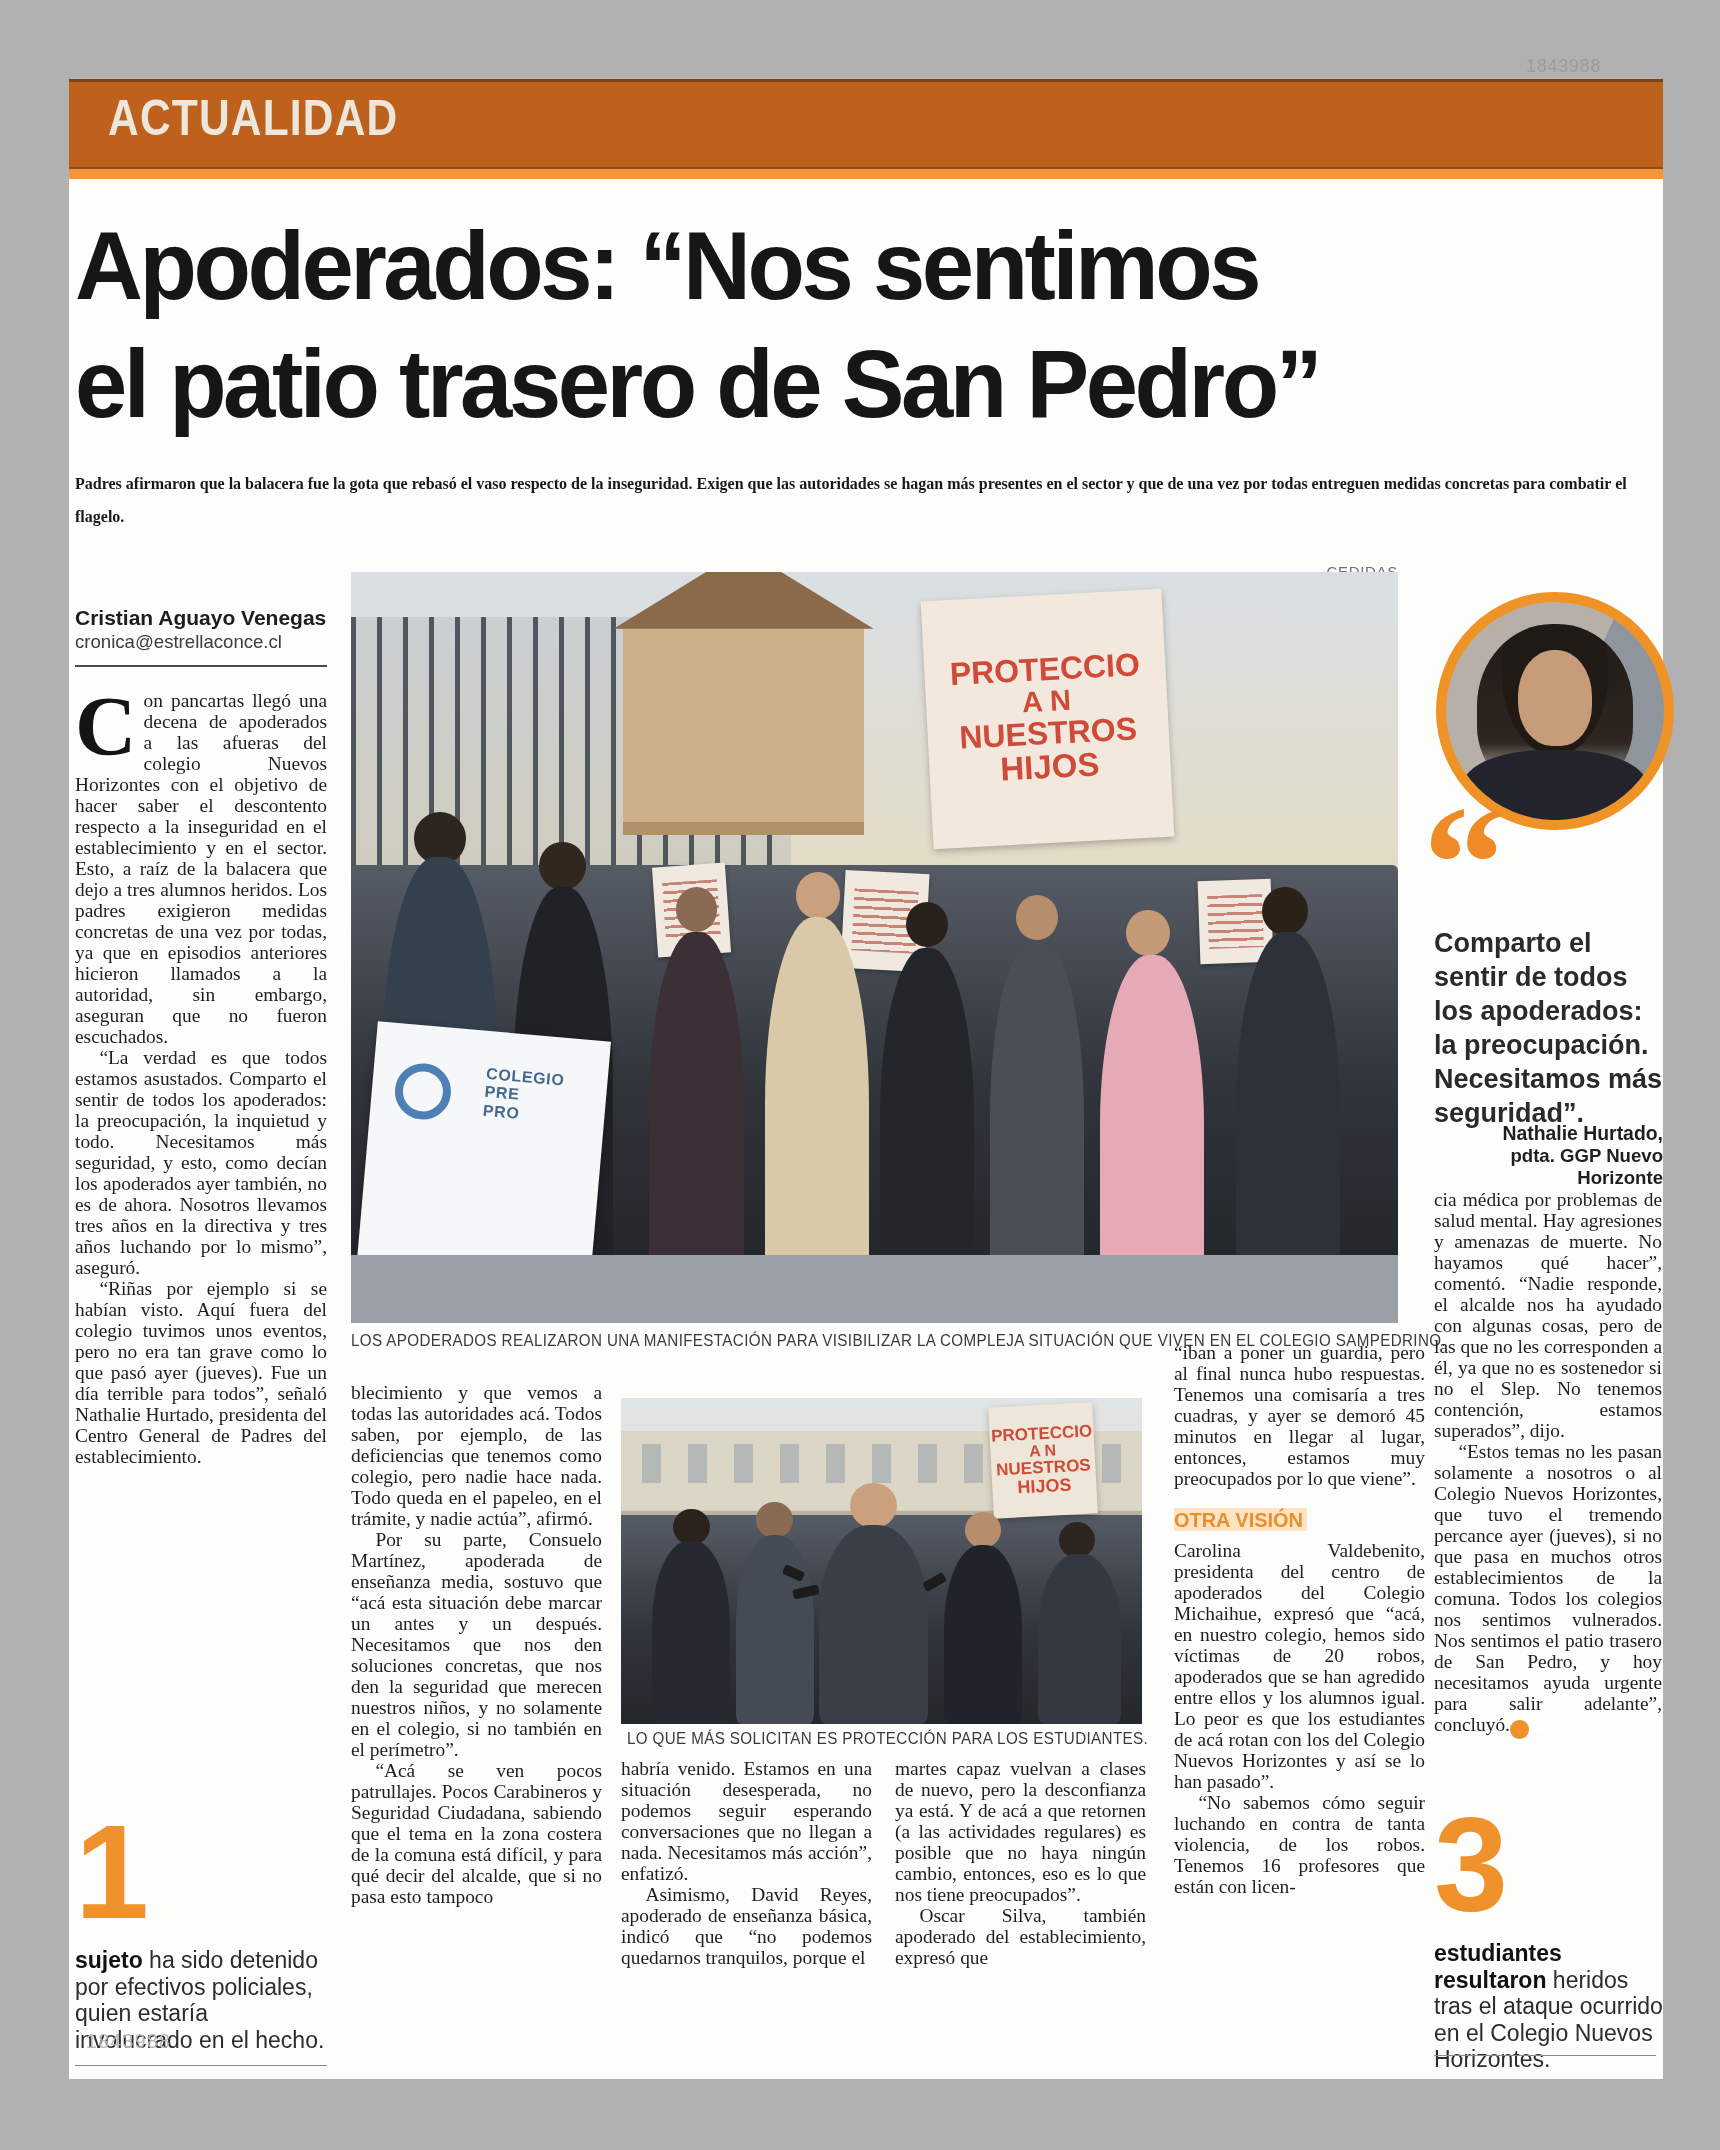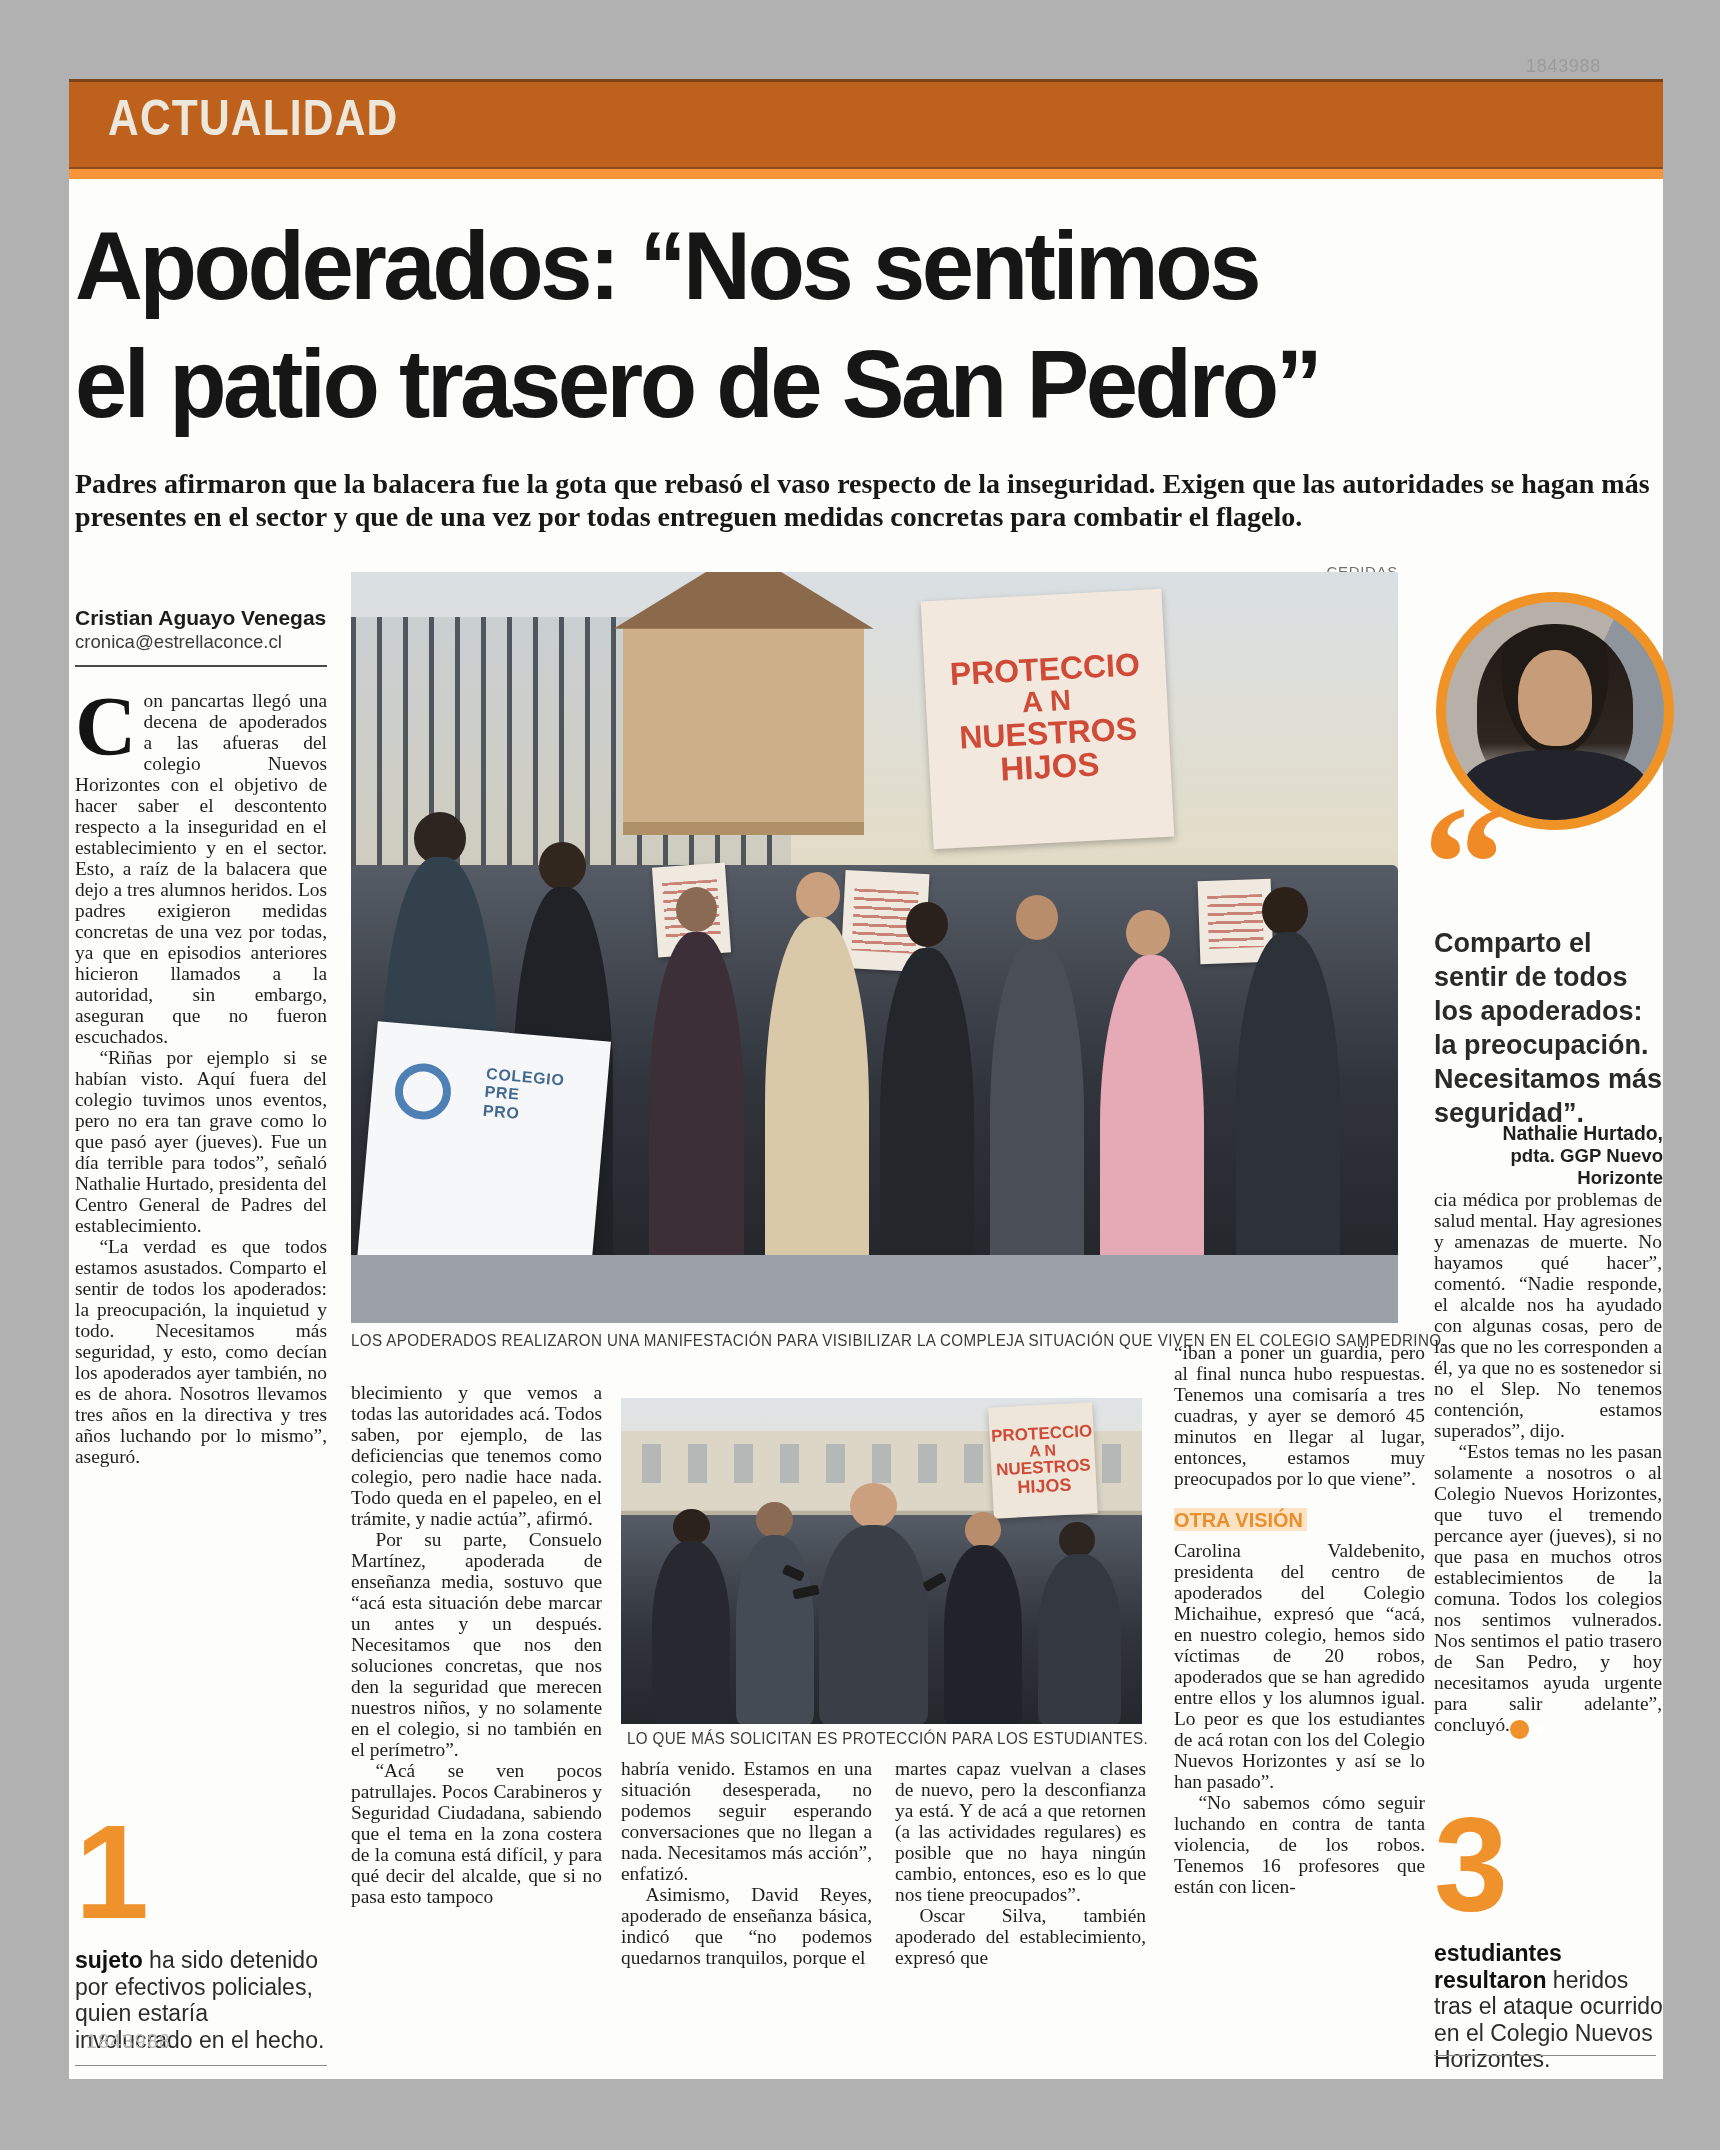--- a/index.html
+++ b/index.html
@@ -16,21 +16,21 @@
   #kickerstrip{left:69px;top:169px;width:1594px;height:10px;background:#f6953a;}
   #kicker{left:108px;top:89px;font-family:"Liberation Sans",sans-serif;font-weight:700;
     font-size:50px;color:#ece7da;letter-spacing:1.4px;transform:scaleX(.85);transform-origin:left;}
   #pageid-top{left:1526px;top:56px;font-family:"Liberation Sans",sans-serif;font-size:18px;color:#9b9b9b;letter-spacing:0.7px;}
   
   .hl{left:75px;width:1589px;font-family:"Liberation Sans",sans-serif;font-weight:700;
     color:#161616;font-size:97px;letter-spacing:-3.6px;line-height:115px;transform:scaleX(.97);transform-origin:left;}
   #hl1{top:208px;}
   #hl2{top:326px;}
   #deck{left:75px;top:467px;width:1586px;font-family:"Liberation Serif",serif;font-weight:700;
-    font-size:28px;line-height:33px;color:#181818;}
+    font-size:16px;line-height:33px;color:#181818;}
   
   #byline{left:75px;top:606px;width:252px;font-family:"Liberation Sans",sans-serif;color:#1d1d1d;}
   #byline .author{font-weight:700;font-size:21px;line-height:24px;}
   #byline .mail{font-size:18.6px;line-height:23px;color:#3c3c3c;}
   #byline-rule{left:75px;top:665px;width:252px;height:2.2px;background:#4a4a4a;}
   
   .col{font-size:19.4px;line-height:21px;color:#1e1e1e;text-align:justify;
     font-family:"Liberation Serif",serif;hyphens:auto;-webkit-hyphens:auto;}
   .col p{margin:0;}
   .col p.ind{text-indent:24.4px;}
@@ -209,22 +209,22 @@
   <div class="head" style="left:84%;top:38%;width:7%;height:11%;background:#2c2520;"></div>
   <div class="fig" style="left:80%;top:48%;width:16%;height:52%;background:#343941;"></div>
   <div class="mic" style="left:31%;top:52%;width:4%;height:3%;transform:rotate(24deg);"></div>
   <div class="mic" style="left:33%;top:58%;width:5%;height:3%;transform:rotate(-12deg);"></div>
   <div class="mic" style="left:58%;top:55%;width:4.5%;height:3%;transform:rotate(-30deg);"></div>
 </div>
 <div class="abs caption" id="cap2">LO QUE MÁS SOLICITAN ES PROTECCIÓN PARA LOS ESTUDIANTES.</div>
 
 <div class="abs col" id="col1">
   <p><span class="dropcap">C</span><span>on pancartas llegó una decena de apoderados a las afueras del colegio Nuevos Horizontes con el objetivo de hacer saber el descontento respecto a la inseguridad en el establecimiento y en el sector. Esto, a raíz de la balacera que dejo a tres alumnos heridos. Los padres exigieron medidas concretas de una vez por todas, ya que en episodios anteriores hicieron llamados a la autoridad, sin embargo, aseguran que no fueron escuchados.</span></p>
+  <p class="ind">“La verdad es que todos estamos asustados. Comparto el sentir de todos los apoderados: la preocupación, la inquietud y todo. Necesitamos más seguridad, y esto, como decían los apoderados ayer también, no es de ahora. Nosotros llevamos tres años en la directiva y tres años luchando por lo mismo”, aseguró.</p>
   <p class="ind">“Riñas por ejemplo si se habían visto. Aquí fuera del colegio tuvimos unos eventos, pero no era tan grave como lo que pasó ayer (jueves). Fue un día terrible para todos”, señaló Nathalie Hurtado, presidenta del Centro General de Padres del establecimiento.</p>
-  <p class="ind">“La verdad es que todos estamos asustados. Comparto el sentir de todos los apoderados: la preocupación, la inquietud y todo. Necesitamos más seguridad, y esto, como decían los apoderados ayer también, no es de ahora. Nosotros llevamos tres años en la directiva y tres años luchando por lo mismo”, aseguró.</p>
 </div>
 
 <div class="abs col" id="col2">
   <p>blecimiento y que vemos a todas las autoridades acá. Todos saben, por ejemplo, de las deficiencias que tenemos como colegio, pero nadie hace nada. Todo queda en el papeleo, en el trámite, y nadie actúa”, afirmó.</p>
   <p class="ind">Por su parte, Consuelo Martínez, apoderada de enseñanza media, sostuvo que “acá esta situación debe marcar un antes y un después. Necesitamos que nos den soluciones concretas, que nos den la seguridad que merecen nuestros niños, y no solamente en el colegio, si no también en el perímetro”.</p>
   <p class="ind">“Acá se ven pocos patrullajes. Pocos Carabineros y Seguridad Ciudadana, sabiendo que el tema en la zona costera de la comuna está difícil, y para qué decir del alcalde, que si no pasa esto tampoco</p>
 </div>
 
 <div class="abs col" id="col3">
   <p>habría venido. Estamos en una situación desesperada, no podemos seguir esperando conversaciones que no llegan a nada. Necesitamos más acción”, enfatizó.</p>

